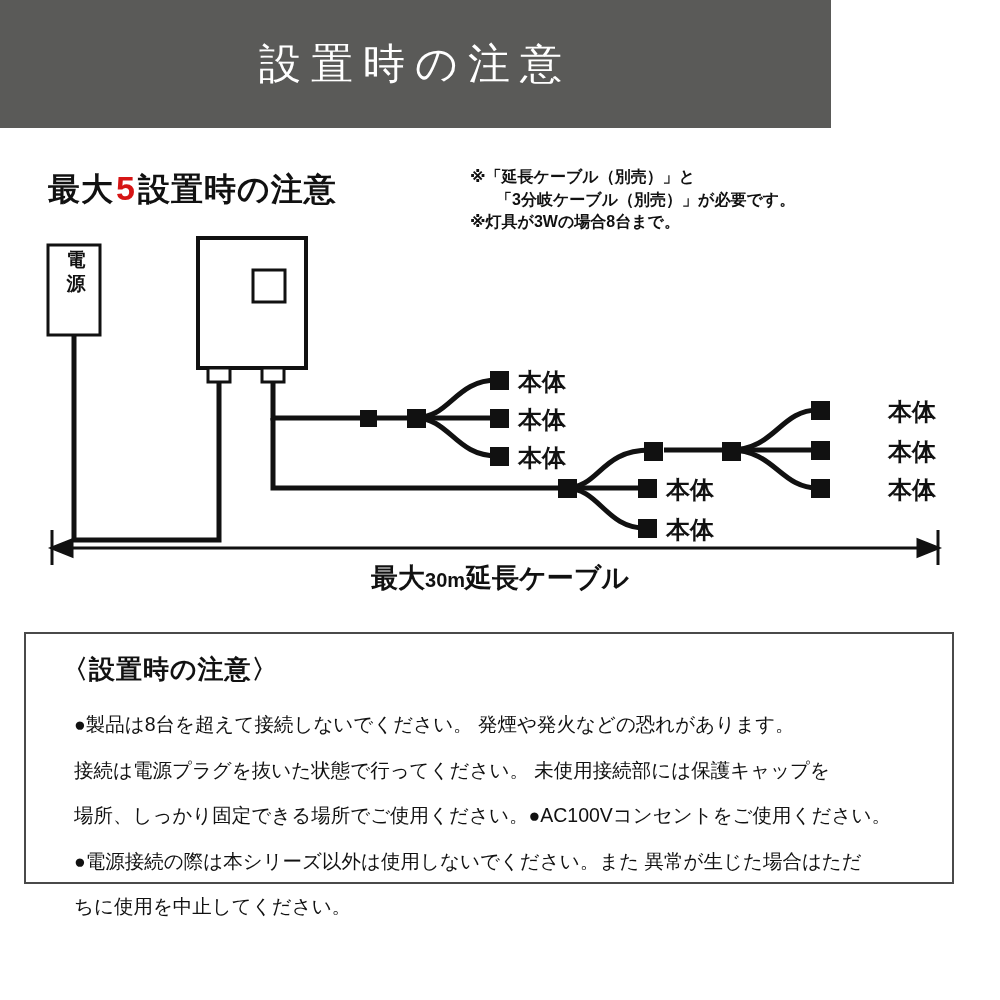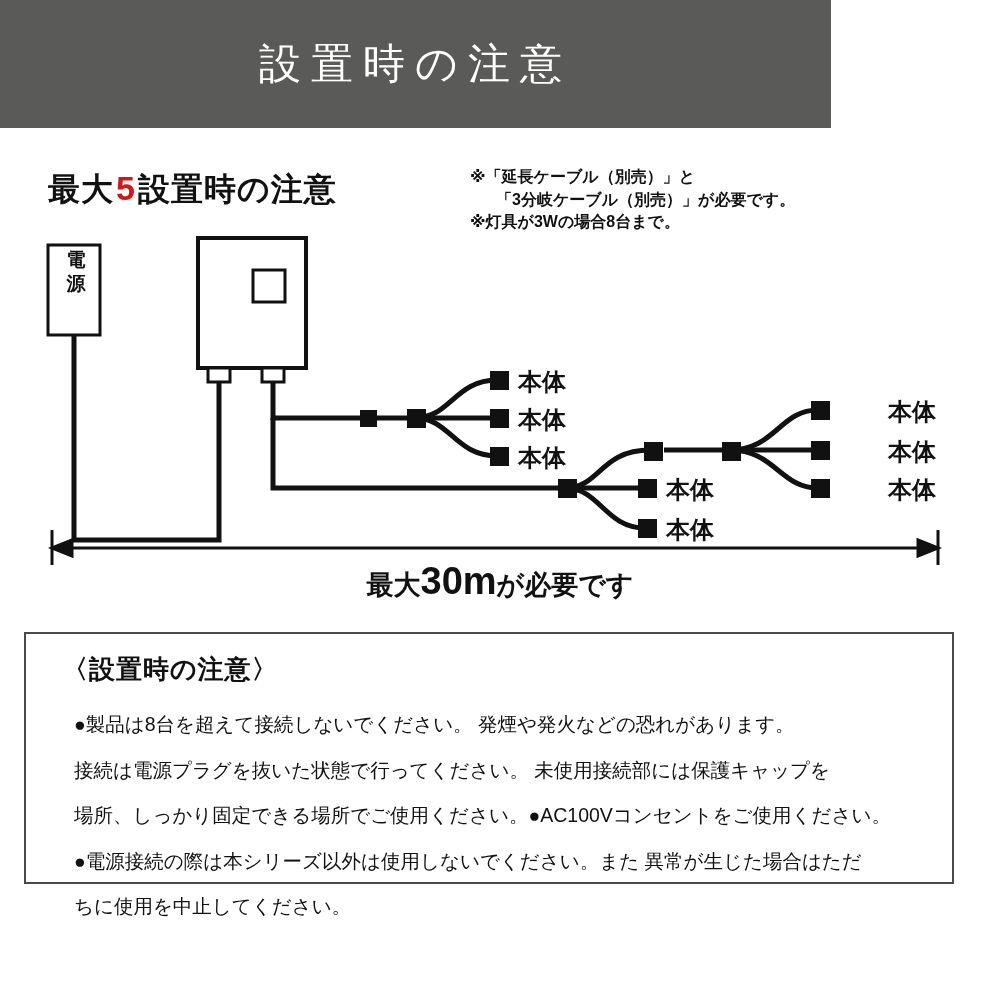--- a/index.html
+++ b/index.html
@@ -78,21 +78,21 @@
   .bottom-measure-label {
     position: absolute;
     left: 0;
     top: 560px;
     width: 1000px;
     text-align: center;
     font-size: 27px;
     font-weight: 700;
   }
   .bottom-measure-label .big {
-    font-size: 38px;
+    font-size: 20px;
   }
 
   
   .caution-box {
     position: absolute;
     left: 24px;
     top: 632px;
     width: 930px;
     height: 252px;
     border: 2px solid #4a4a4a;
@@ -213,21 +213,21 @@
   <div style="position:absolute; left:518px; top:184px; font-size:24px; font-weight:700;">本体</div>
   <div style="position:absolute; left:518px; top:222px; font-size:24px; font-weight:700;">本体</div>
   <div style="position:absolute; left:666px; top:254px; font-size:24px; font-weight:700;">本体</div>
   <div style="position:absolute; left:666px; top:294px; font-size:24px; font-weight:700;">本体</div>
   <div style="position:absolute; left:888px; top:176px; font-size:24px; font-weight:700;">本体</div>
   <div style="position:absolute; left:888px; top:216px; font-size:24px; font-weight:700;">本体</div>
   <div style="position:absolute; left:888px; top:254px; font-size:24px; font-weight:700;">本体</div>
 </div>
 
 <div class="bottom-measure-label">
-  <span>最大</span><span class="big">30</span><span class="big">m</span><span>が必要です</span>
+  <span>最大</span><span class="big">30</span><span class="big">m</span><span>延長ケーブル</span>
 </div>
 
 <div class="caution-box">
   <div class="caution-title">〈設置時の注意〉</div>
   <div class="caution-body">
     <p>●製品は8台を超えて接続しないでください。 発煙や発火などの恐れがあります。</p>
     <p>接続は電源プラグを抜いた状態で行ってください。 未使用接続部には保護キャップを</p>
     <p>場所、しっかり固定できる場所でご使用ください。●AC100Vコンセントをご使用ください。</p>
     <p>●電源接続の際は本シリーズ以外は使用しないでください。また 異常が生じた場合はただ</p>
     <p>ちに使用を中止してください。</p>

